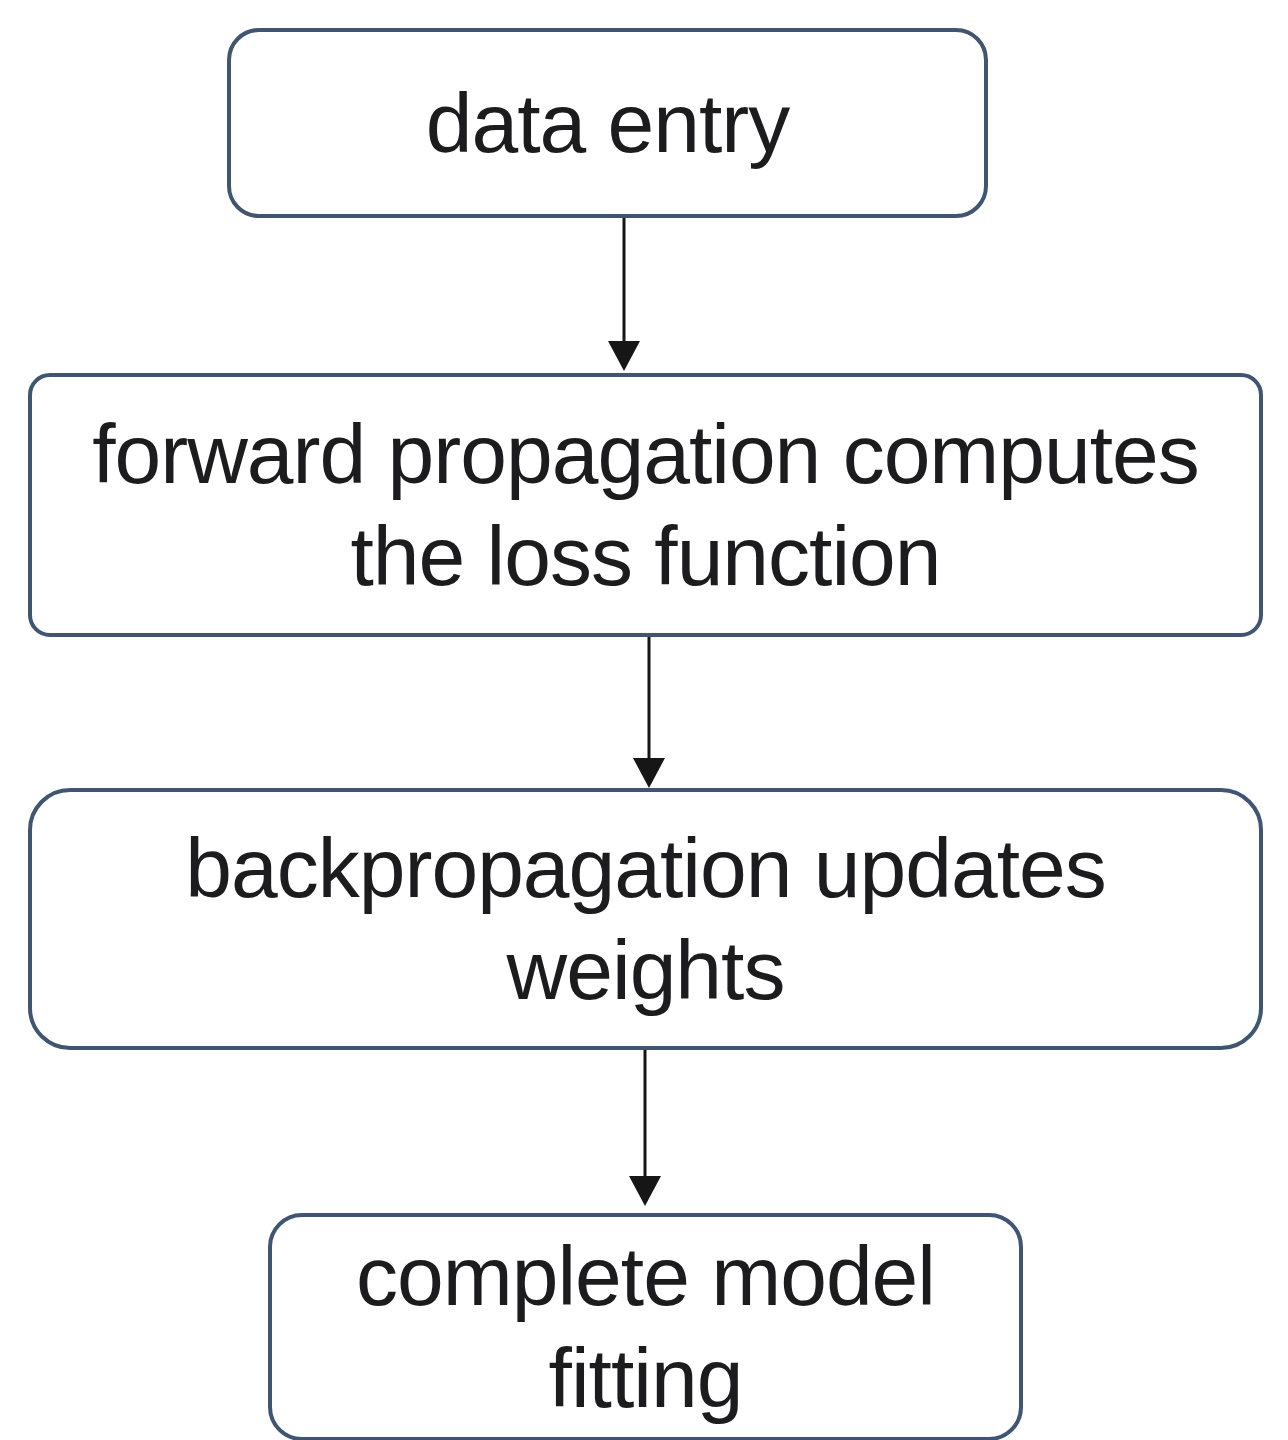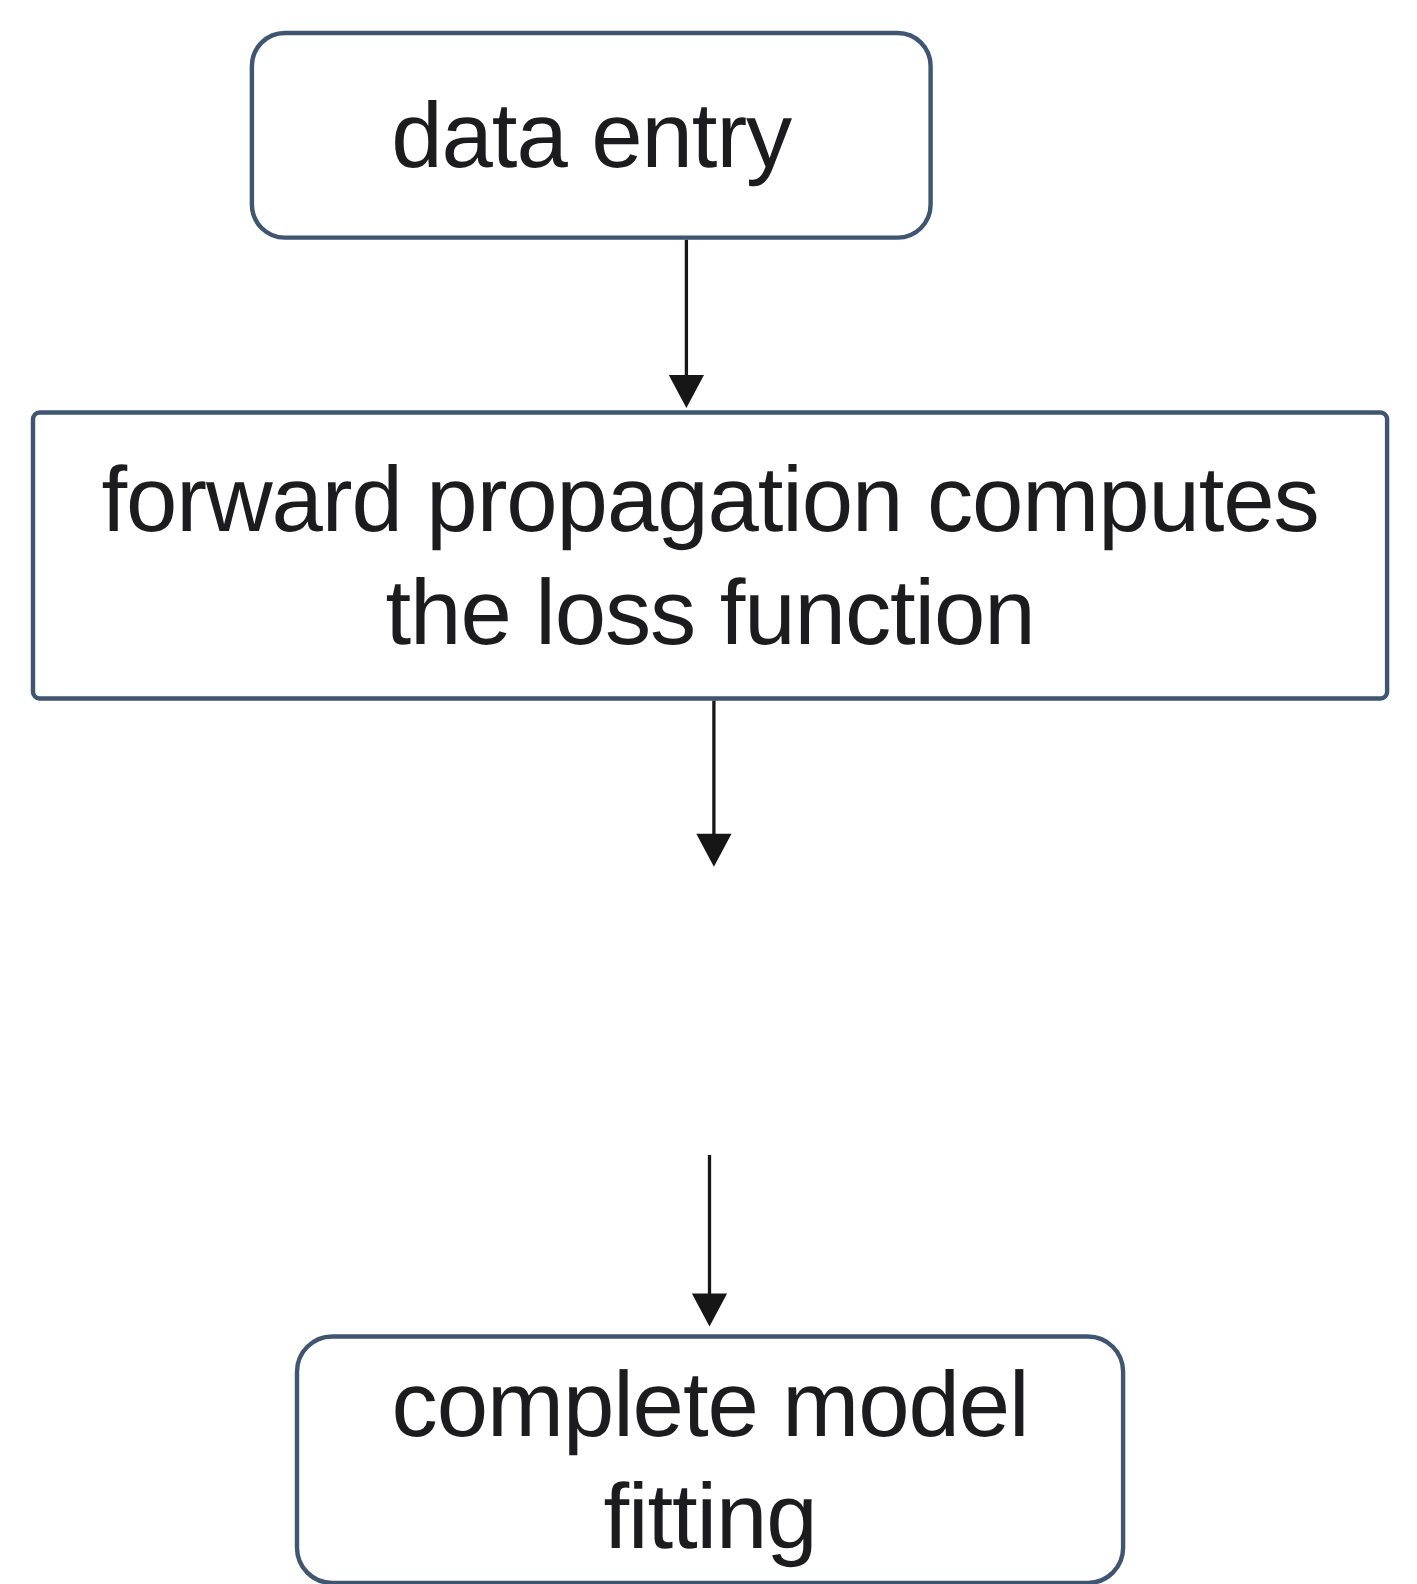--- a/index.html
+++ b/index.html
@@ -25,27 +25,27 @@
     justify-content: center;
     text-align: center;
     color: var(--text-color, #1c1c1e);
     font-size: 84px;
     line-height: 1.22;
     font-weight: 400;
     letter-spacing: -1px;
   }
   .node-1 {
     left: 227px; top: 28px;
-    width: 621px; height: 190px;
+    width: 761px; height: 190px;
     border-radius: 32px;
   }
   .node-2 {
     left: 28px; top: 373px;
     width: 1235px; height: 264px;
-    border-radius: 8px;
+    border-radius: 22px;
     padding: 0 20px;
   }
   .node-3 {
     left: 28px; top: 788px;
     width: 1235px; height: 262px;
     border-radius: 42px;
     padding: 0 20px;
   }
   .node-4 {
     left: 268px; top: 1213px;
@@ -97,20 +97,23 @@
 
   <div class="node node-2">
     <span>forward propagation computes the loss function</span>
   </div>
 
   <div class="arrow arrow-2">
     <div class="stem"></div>
     <div class="head"></div>
   </div>
 
+  <div class="node node-3">
+    <span>backpropagation updates weights</span>
+  </div>
 
   <div class="arrow arrow-3">
     <div class="stem"></div>
     <div class="head"></div>
   </div>
 
   <div class="node node-4">
     <span>complete model fitting</span>
   </div>
 

